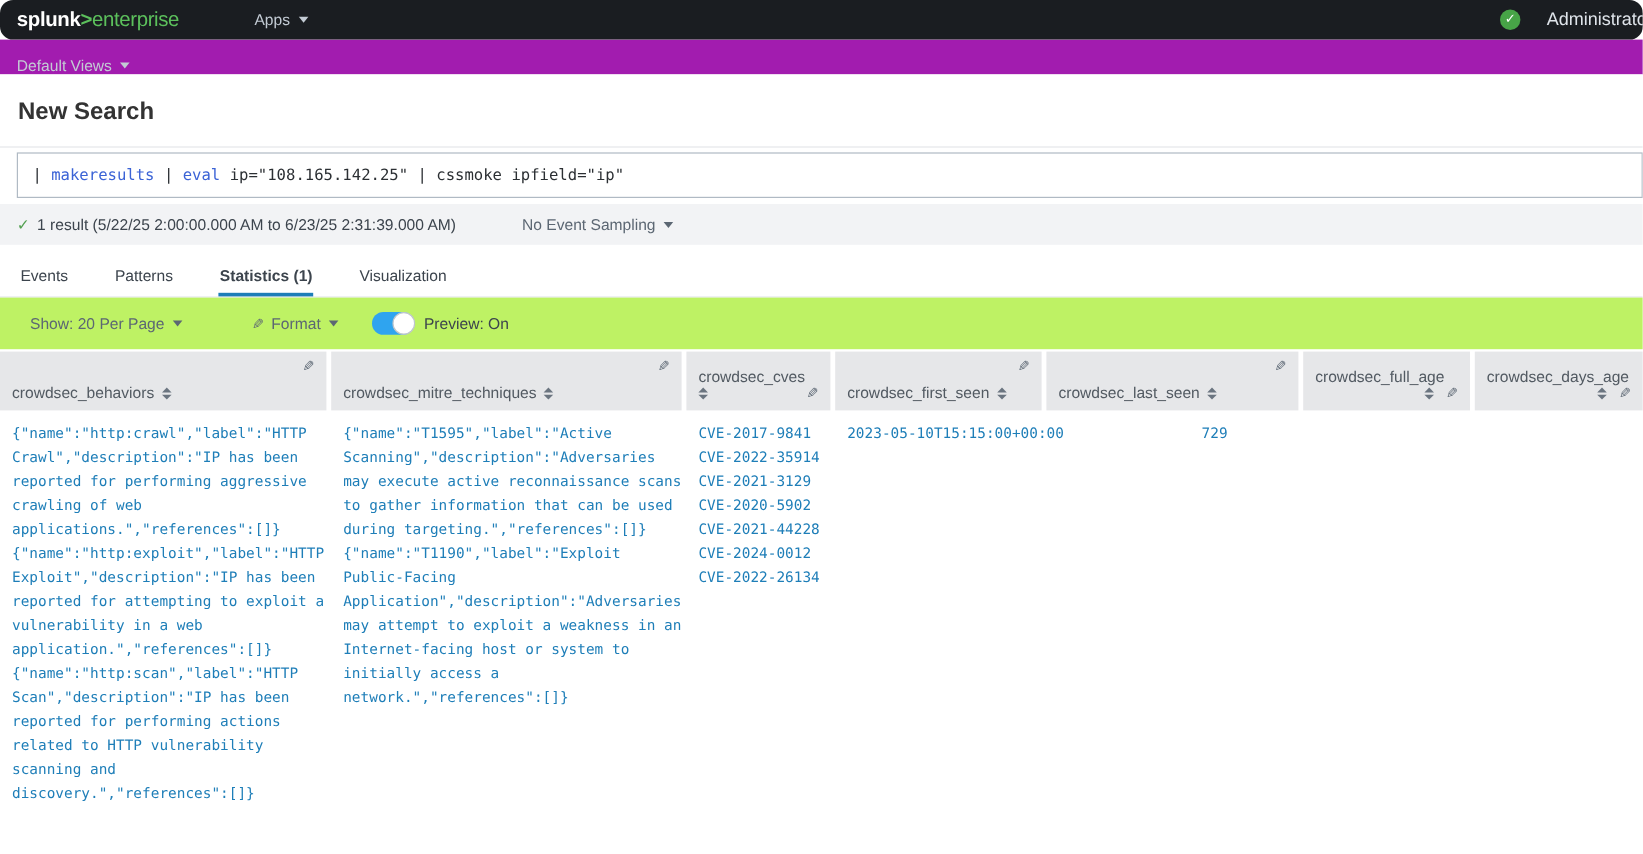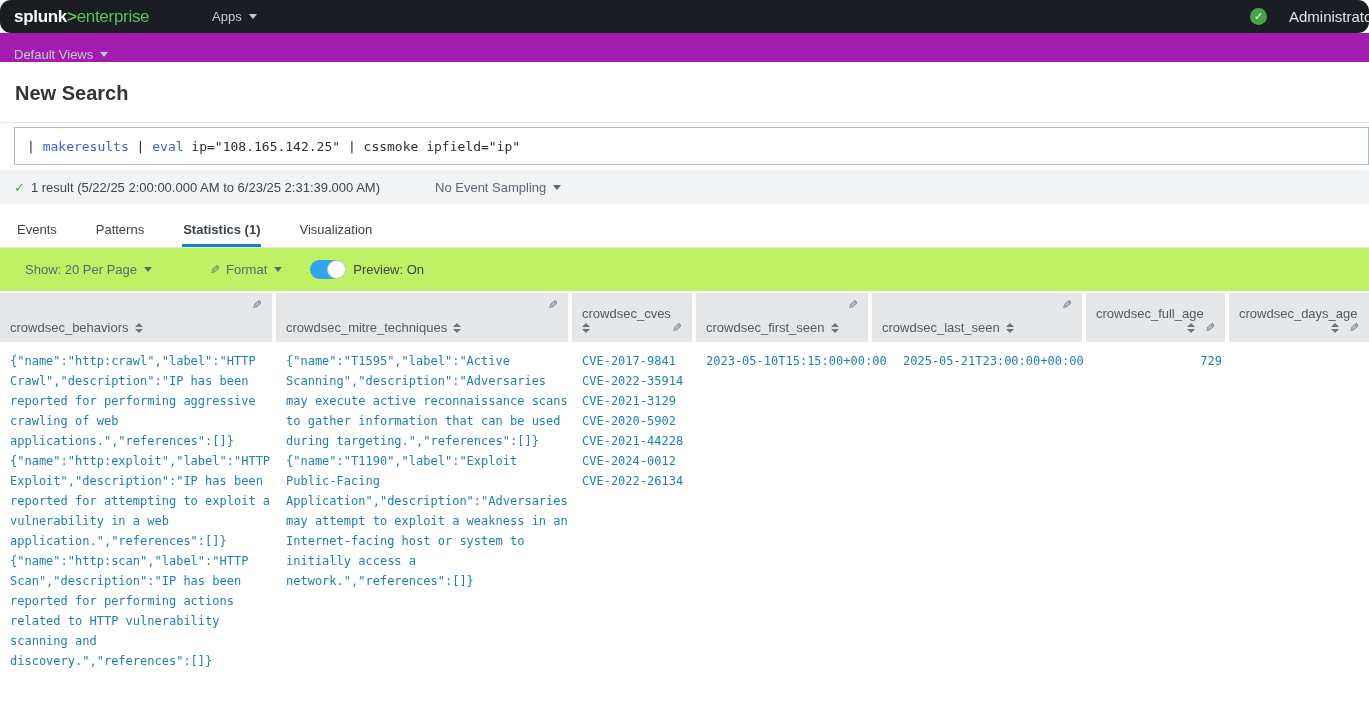--- a/index.html
+++ b/index.html
@@ -253,16 +253,15 @@
 initially access a
 network.","references":[]}</div>
       <div class="td" style="width: 120px;">CVE-2017-9841
 CVE-2022-35914
 CVE-2021-3129
 CVE-2020-5902
 CVE-2021-44228
 CVE-2024-0012
 CVE-2022-26134</div>
       <div class="td" style="width: 193px;">2023-05-10T15:15:00+00:00</div>
-      <div class="td" style="width: 195px;">2025-05-21T23:00:00+00:00</div>
       <div class="td alr" style="width: 140px;">729</div>
     </div>
 </div>
 
 </body></html>

